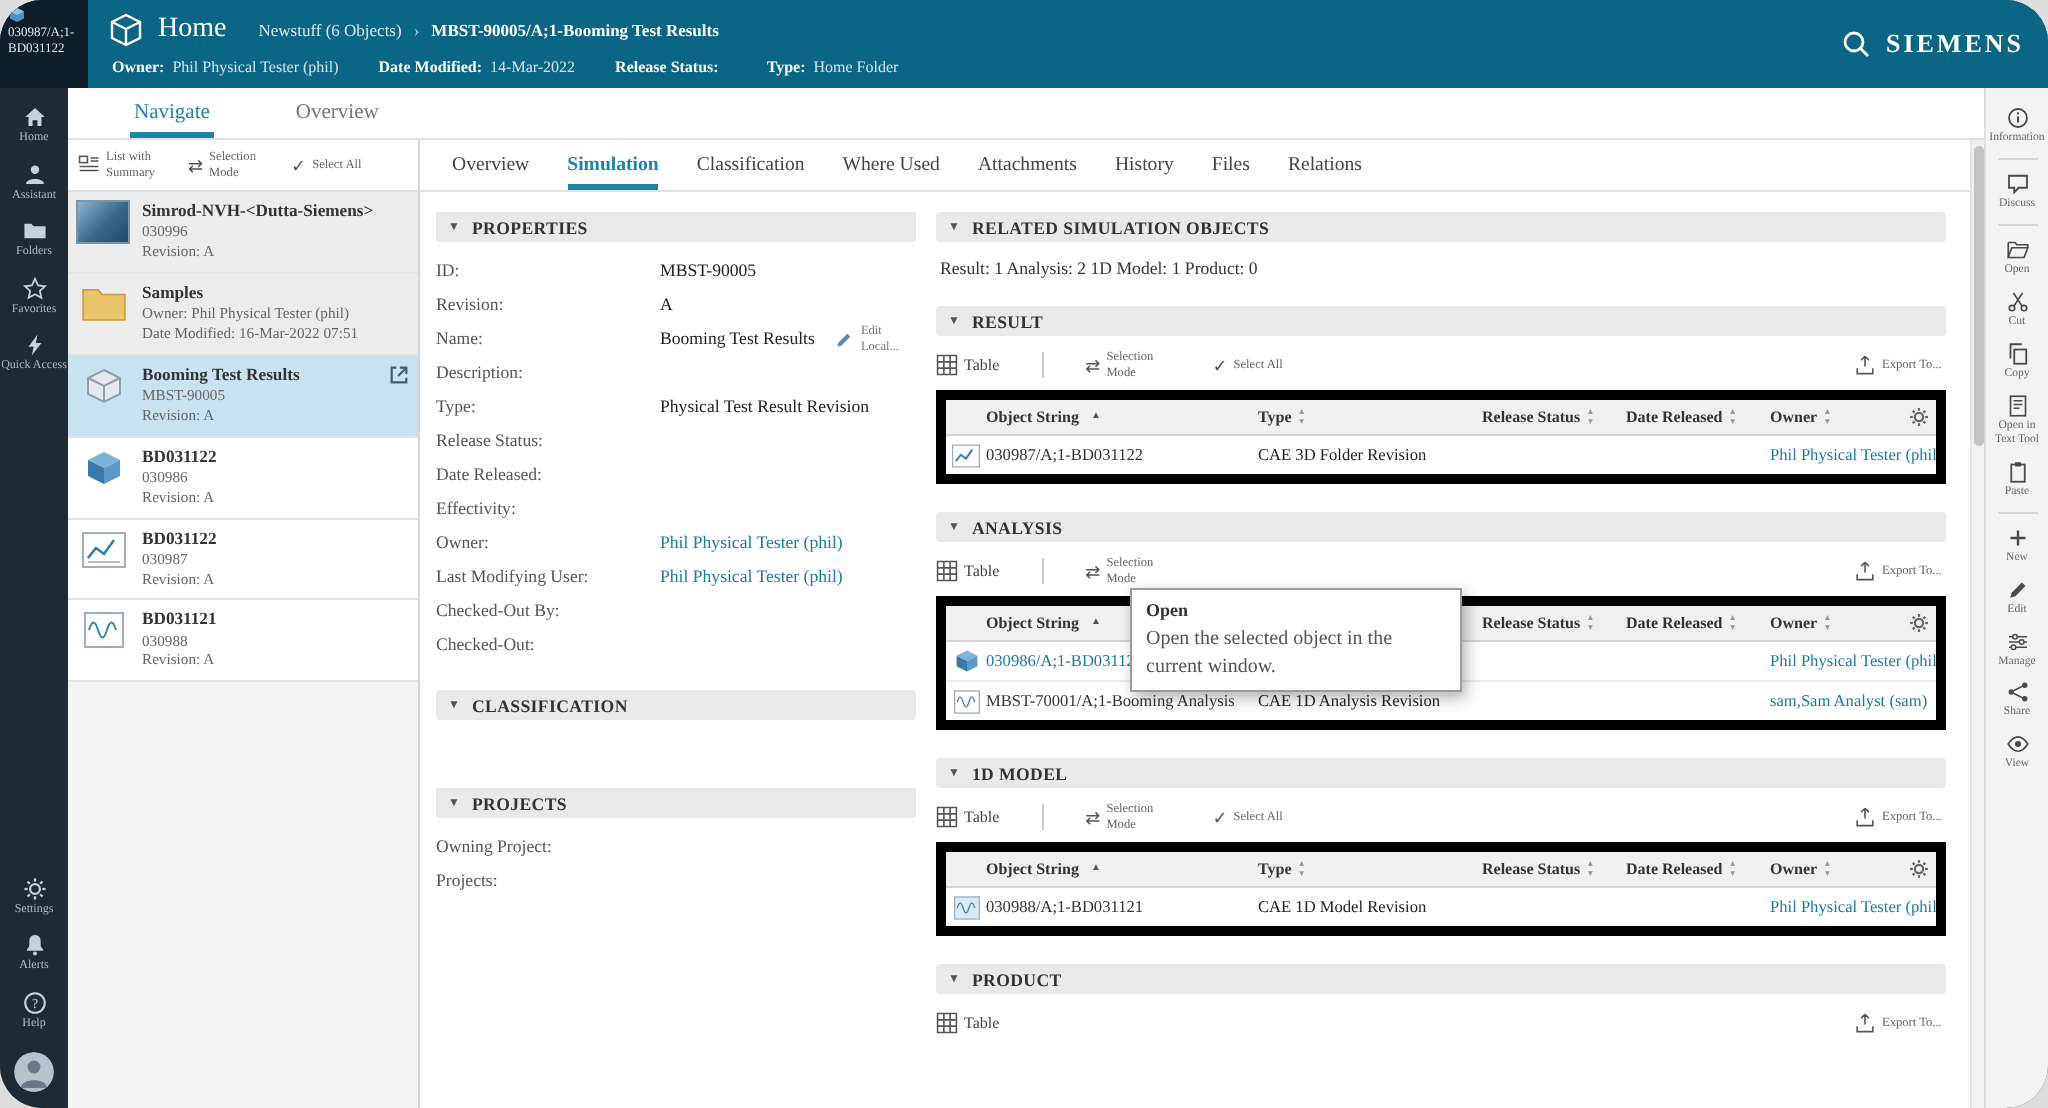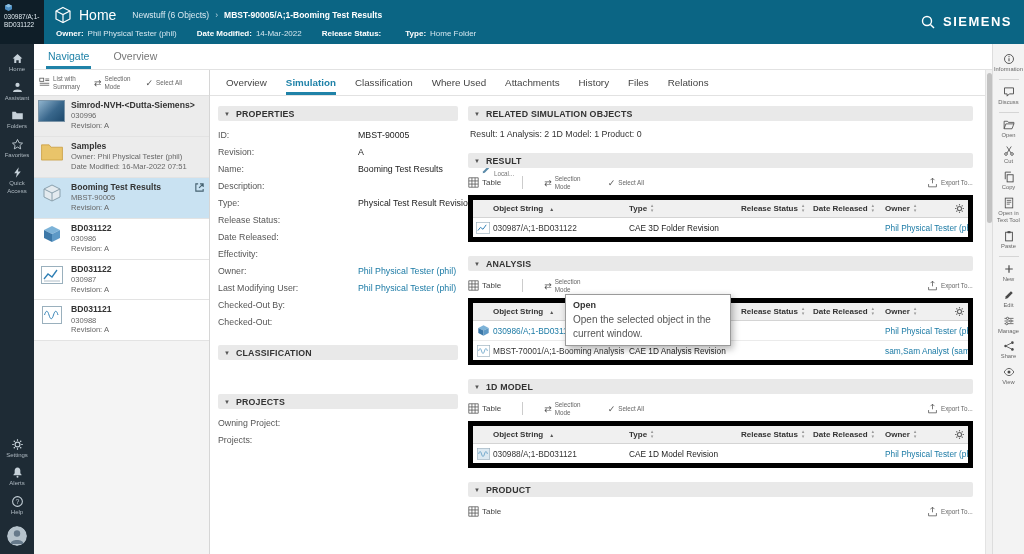--- a/index.html
+++ b/index.html
@@ -1,16 +1,16 @@
 <!DOCTYPE html>
 <html><head>
 <meta charset="utf-8">
 <style>
   html,body{margin:0;padding:0;background:#ddd;}
-  .app{position:relative;width:1024px;height:554px;background:#0c4a6e;font-family:Liberation Sans, sans-serif;overflow:hidden;color:#222;}
+  .app{position:relative;width:1024px;height:554px;background:#0c4a6e;font-family:Liberation Serif, serif;overflow:hidden;color:#222;border-radius:21px;}
   svg{display:block;}
 
   
   .header{position:absolute;left:0;top:0;width:1024px;height:44px;background:#0b6584;}
   .tile{position:absolute;left:0;top:0;width:44px;height:44px;background:#0f1e28;color:#dfe9ef;font-size:6.5px;line-height:1.3;padding:3px 3px 0 4px;box-sizing:border-box;word-break:break-all;cursor:pointer;}
   .tile .tcube{margin-bottom:1px;}
   .h-row1{position:absolute;left:54px;top:4px;height:22px;display:flex;align-items:center;}
   .h-title{color:#fff;font-size:14px;margin-left:7px;}
   .crumbs{display:flex;align-items:center;margin-left:16px;font-size:8.5px;color:#d9e9f1;}
   .crumb2{color:#fff;font-weight:bold;margin-left:6px;}
@@ -23,21 +23,21 @@
 
   
   .lrail{position:absolute;left:0;top:44px;width:34px;height:510px;background:#1e2b35;display:flex;flex-direction:column;align-items:center;padding-top:5px;box-sizing:border-box;}
   .rail-item{width:34px;display:flex;flex-direction:column;align-items:center;padding:3px 0 4px;color:#c6d1d9;cursor:pointer;}
   .rail-label{font-size:6px;color:#aeb9c1;text-align:center;line-height:1.25;margin-top:1px;}
   .rspacer{flex:1;}
   .avatar{width:20px;height:20px;border-radius:50%;overflow:hidden;margin:6px 0 8px;cursor:pointer;}
 
   
   .nav-tabs{position:absolute;left:34px;top:44px;right:32px;height:26px;background:#fff;border-bottom:1px solid #e2e2e2;display:flex;align-items:flex-end;gap:20px;padding-left:12px;box-sizing:border-box;}
-  .ntab{font-size:10.5px;color:#777;padding:4px 2px;border-bottom:3px solid transparent;cursor:pointer;}
+  .ntab{font-size:10.5px;color:#777;padding:4px 2px;border-bottom:3px solid transparent;cursor:pointer;margin-left:19px;}
   .ntab.active{color:#1f82a8;border-bottom-color:#1f82a8;}
 
   
   .list-panel{position:absolute;left:34px;top:70px;width:176px;height:484px;background:#f4f4f4;border-right:1px solid #d6d6d6;box-sizing:border-box;}
   .list-toolbar{height:25px;display:flex;align-items:center;gap:7px;padding:0 5px;background:#fff;border-bottom:1px solid #e0e0e0;}
   .lt-btn{display:flex;align-items:center;gap:3px;cursor:pointer;color:#555;}
   .lt-lbl{font-size:6.3px;line-height:1.15;color:#666;width:34px;}
   .lt-i{font-size:9px;color:#555;}
   .list-item{display:flex;padding:4px 4px 5px;border-bottom:1px solid #e3e3e3;background:#fff;position:relative;cursor:pointer;min-height:30px;}
   .list-item.gray{background:#ececec;}
@@ -56,21 +56,21 @@
   .dtab.active{color:#1f82a8;border-bottom-color:#1f82a8;font-weight:bold;margin-top:44px;}
   .dbody{display:flex;gap:10px;padding:4px 6px 0 8px;height:459px;box-sizing:border-box;}
   .col-left{width:240px;flex:none;}
   .col-right{flex:1;min-width:0;padding-right:6px;}
 
   .sec{background:#e9e9e9;border-radius:2px;height:15px;display:flex;align-items:center;padding:0 6px;margin-top:14px;cursor:pointer;}
   .sec.first{margin-top:6px;}
   .arr{font-size:6px;color:#555;margin-right:6px;}
   .sect{font-size:8.8px;font-weight:bold;color:#333;letter-spacing:.2px;}
 
-  .prow{display:flex;font-size:8.8px;line-height:17px;align-items:center;gap:28px;}
+  .prow{display:flex;font-size:8.8px;line-height:17px;align-items:center;}
   .prows{margin-top:6px;}
   .plabel{width:112px;color:#555;flex:none;}
   .pvalue{color:#222;white-space:nowrap;}
   .lnk{color:#1b7aa5;cursor:pointer;white-space:nowrap;overflow:hidden;}
   .editgrp{display:flex;align-items:center;gap:3px;margin-left:10px;cursor:pointer;}
   .editlbl{font-size:6.3px;color:#777;line-height:1.15;width:24px;}
 
   .summary{font-size:8.8px;color:#333;margin:8px 0 2px 2px;}
 
   .tbar{display:flex;align-items:center;gap:21px;height:25px;margin-top:2px;}

